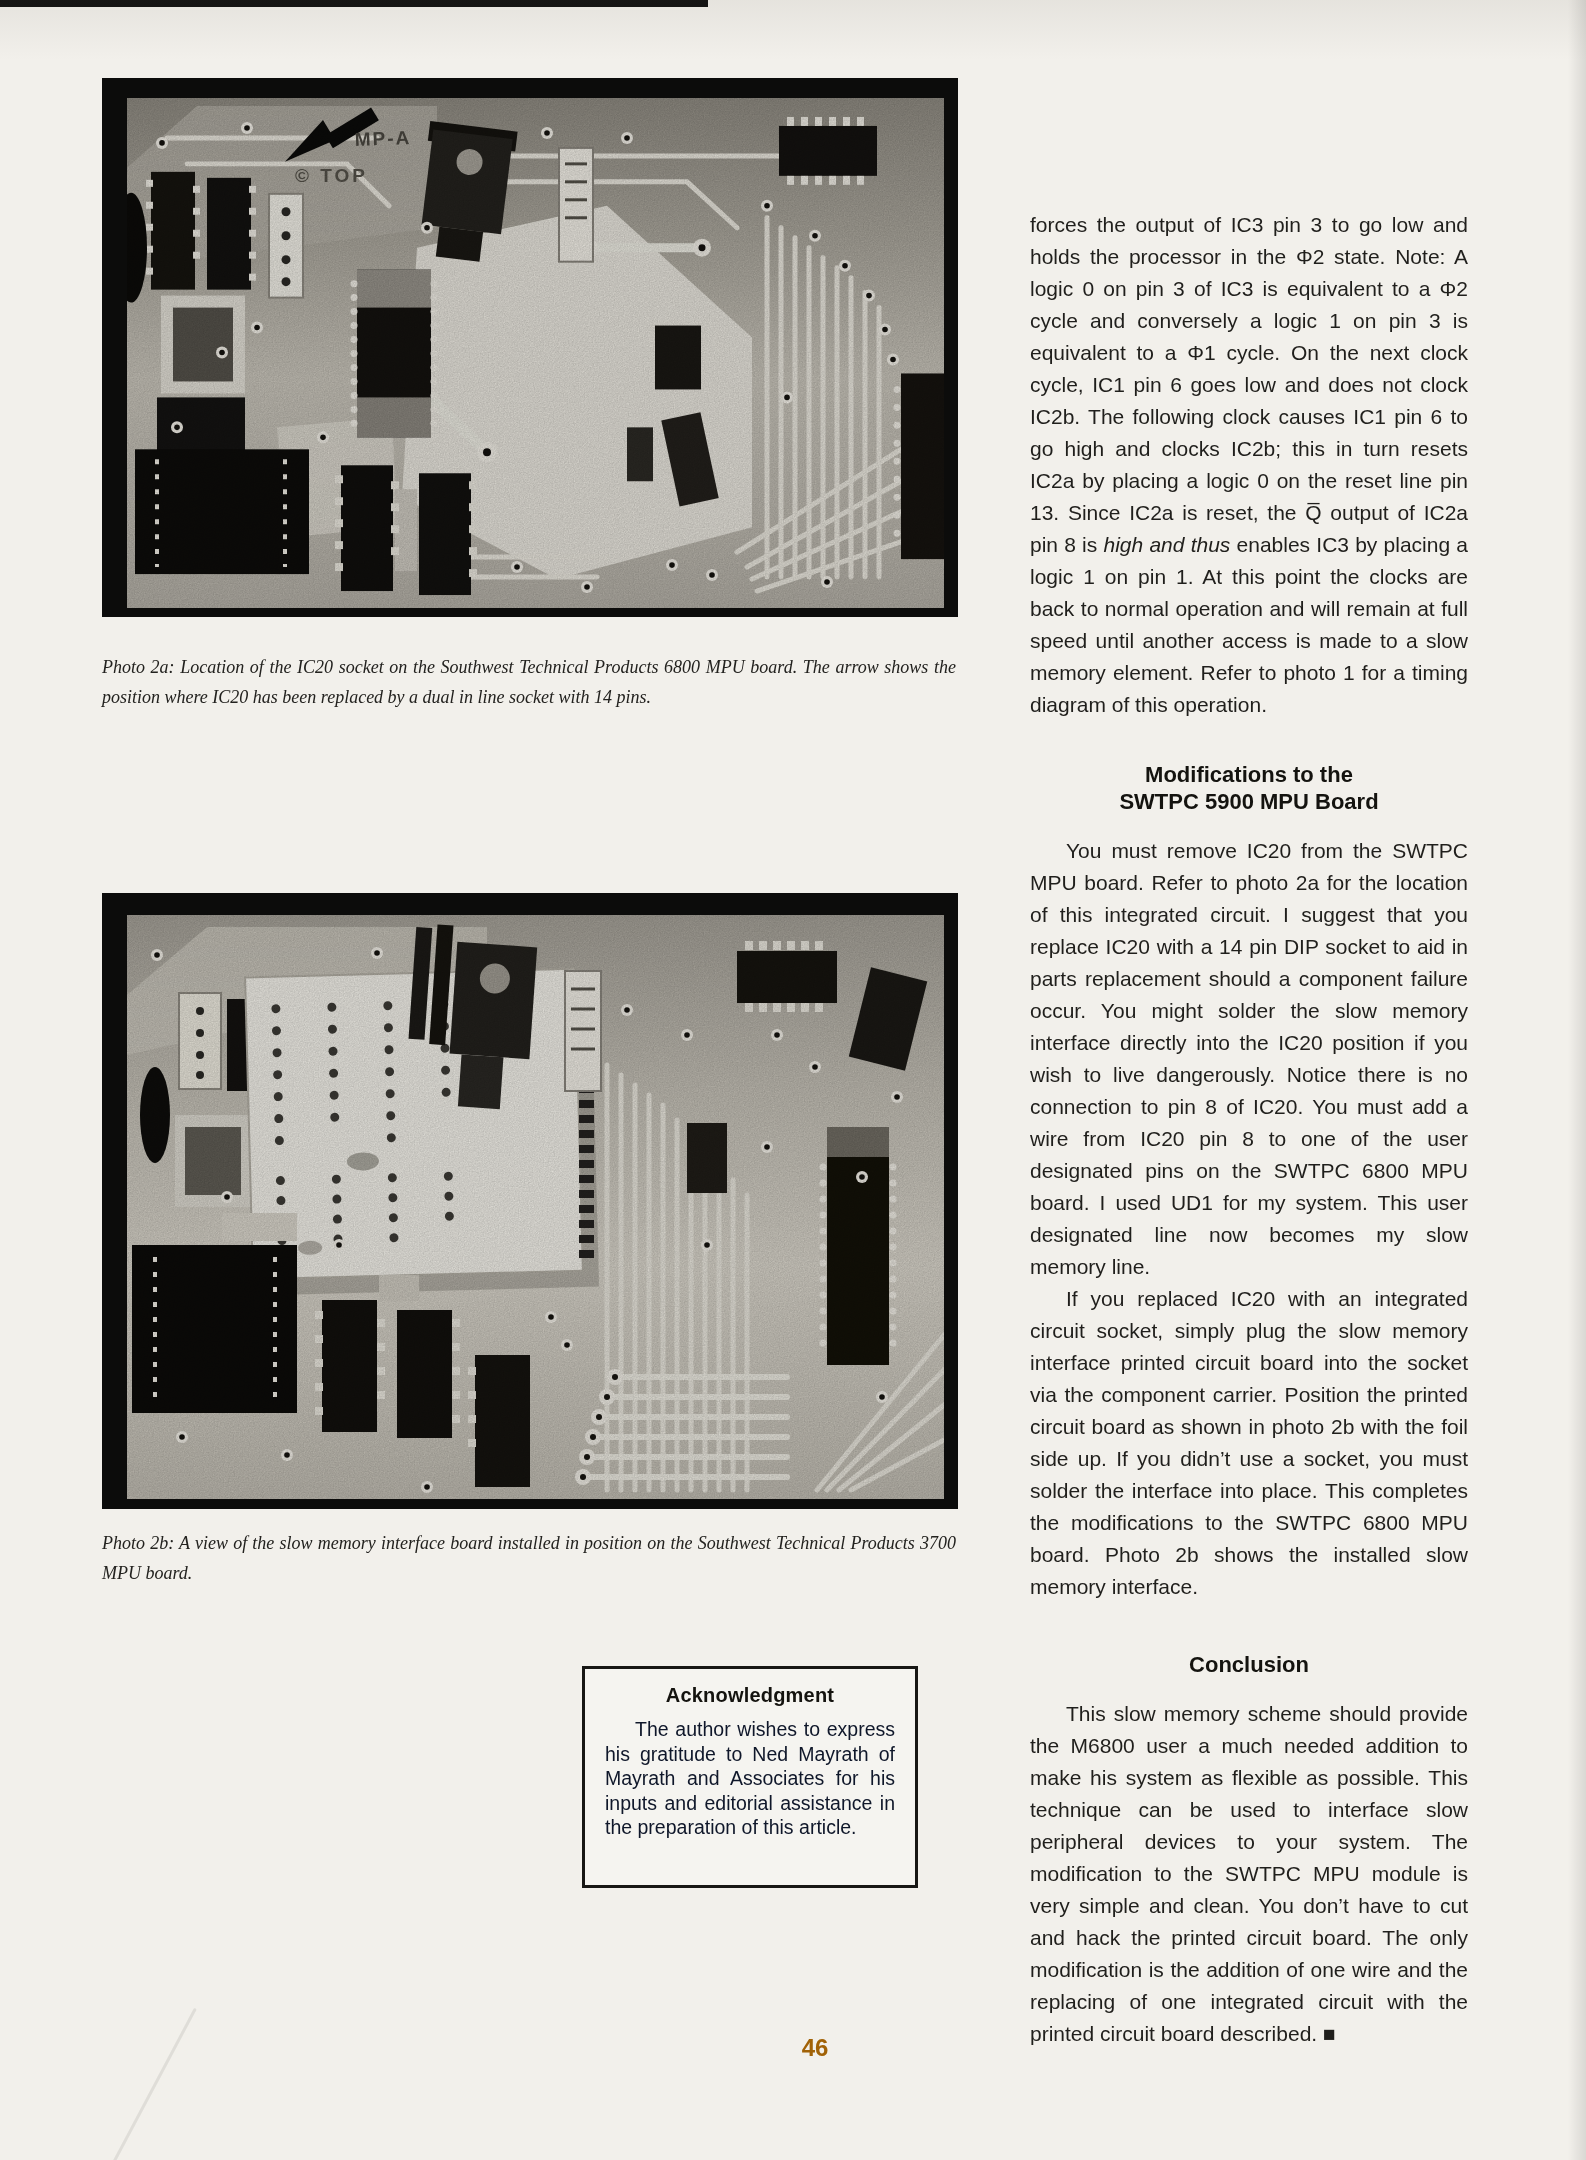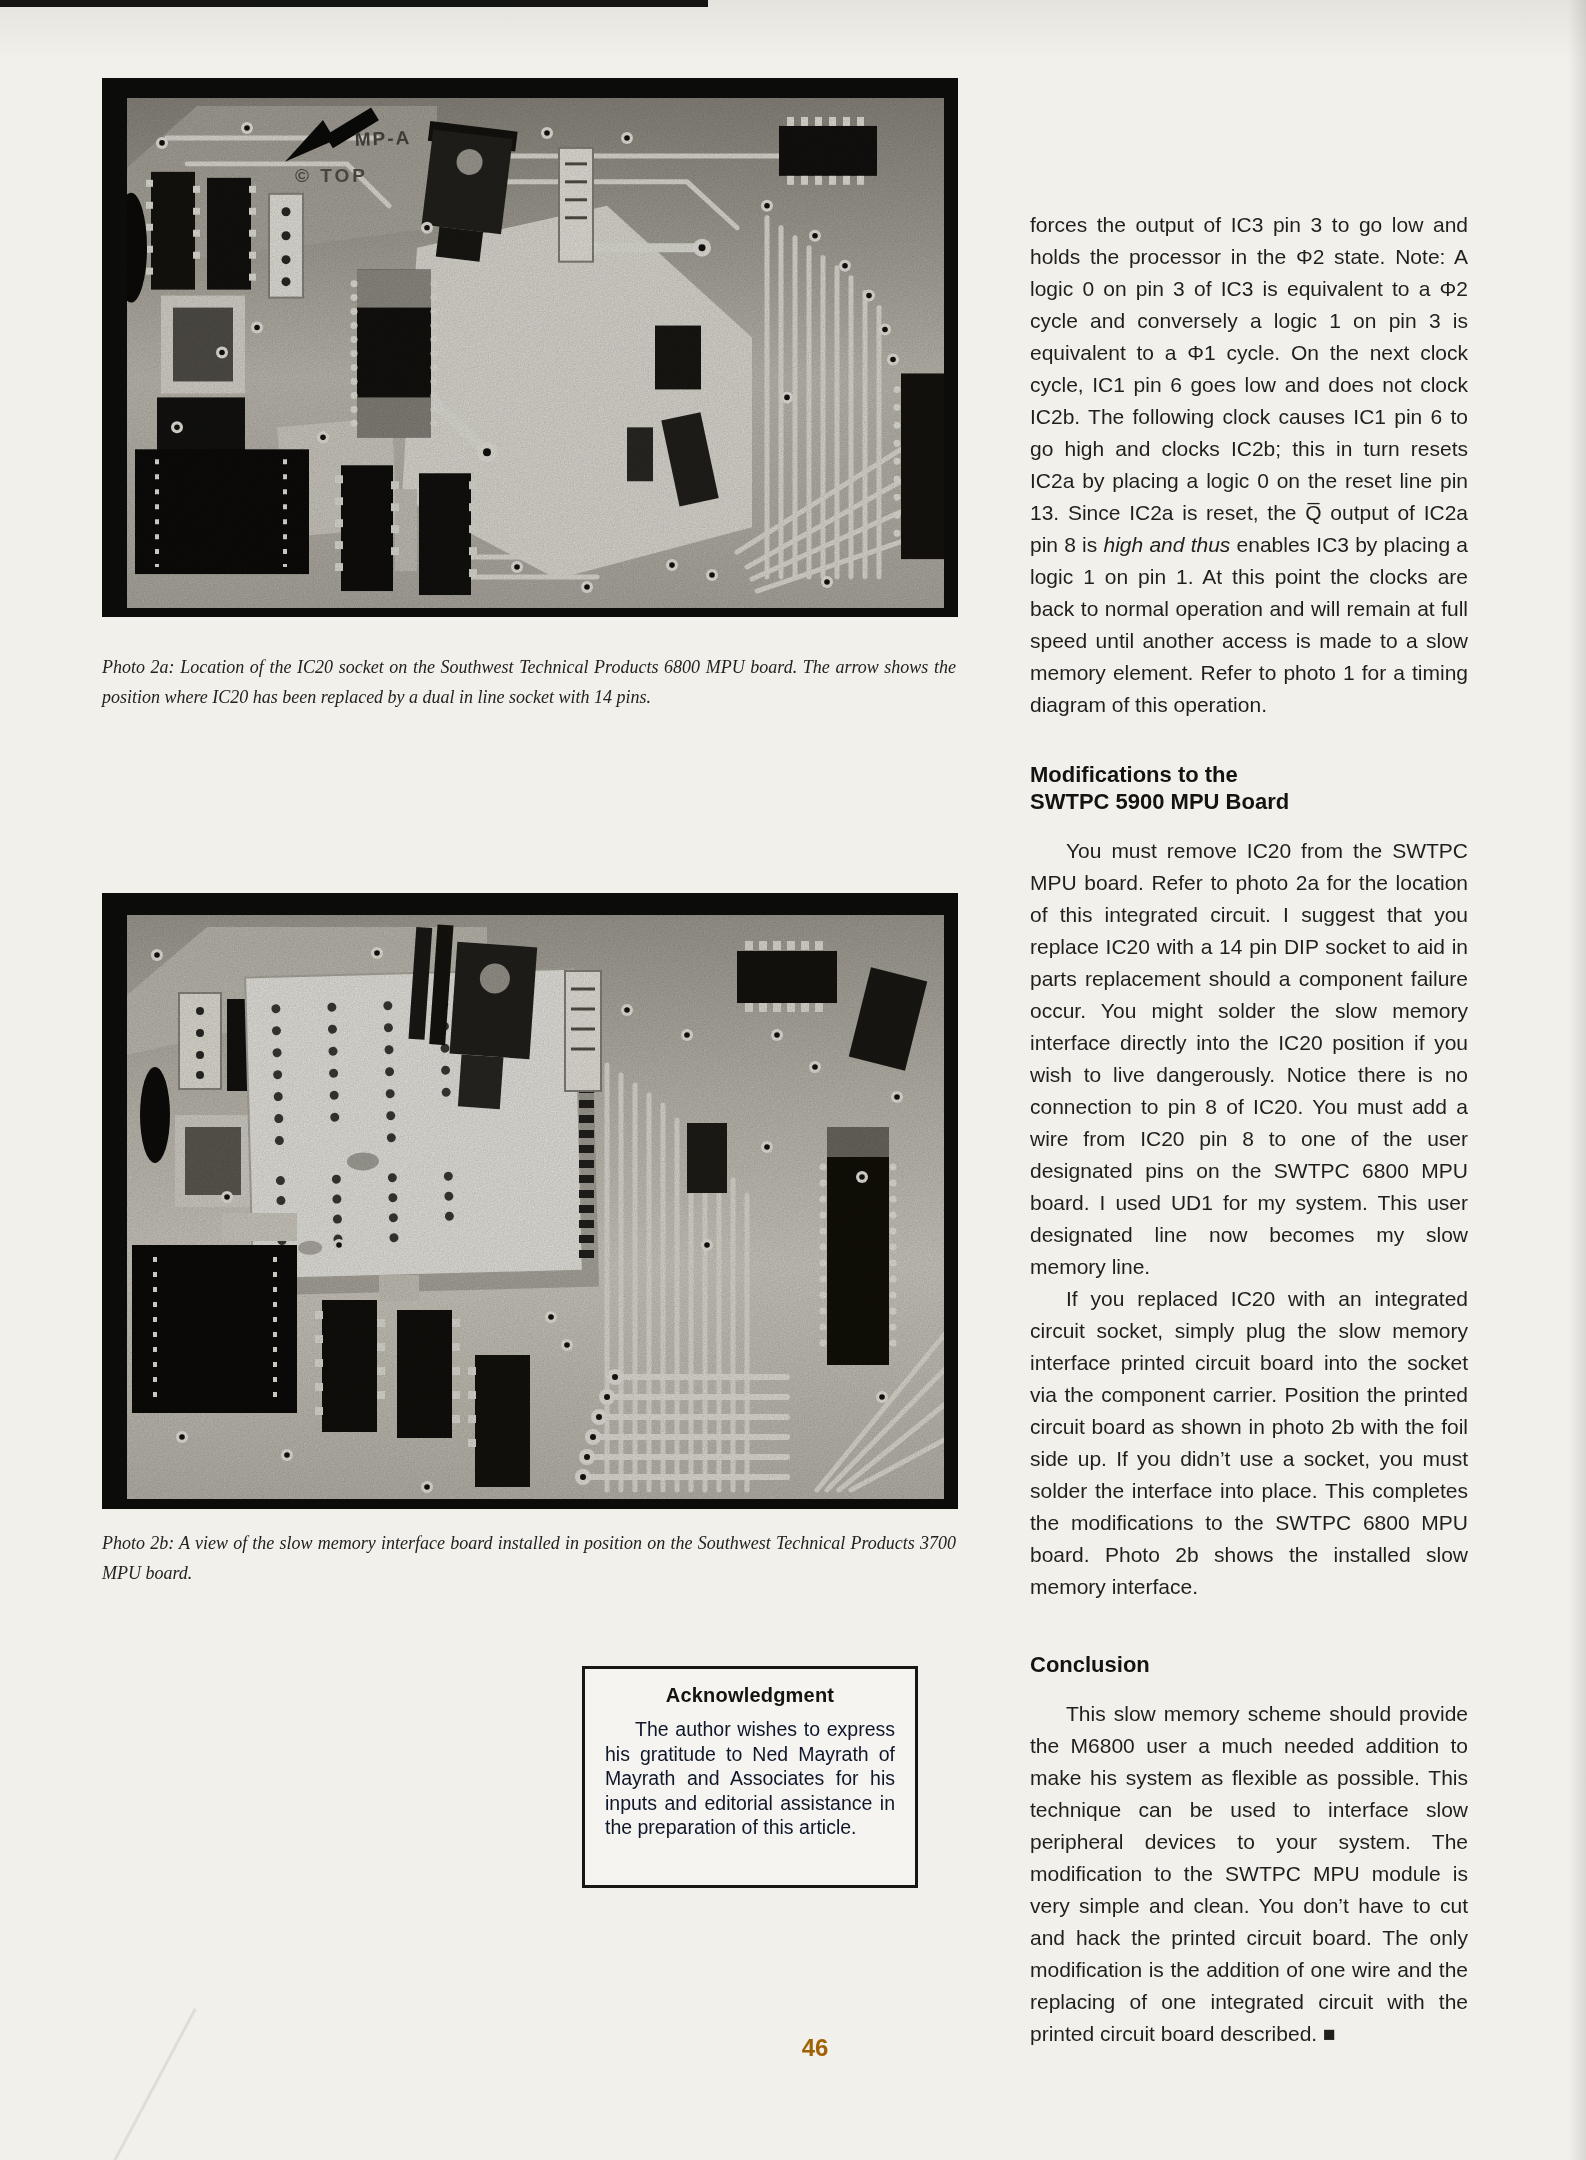--- a/index.html
+++ b/index.html
@@ -56,21 +56,21 @@
   }
   
   .article-col{
     position:absolute;left:1030px;top:209px;width:438px;
     font-size:21px;line-height:32px;text-align:justify;color:#201f1c;
   }
   .article-col p{margin:0;}
   .article-col p.indent{text-indent:36px;}
   .article-col h3{
     margin:40px 0 20px 0;font-size:22px;line-height:27px;font-weight:bold;
-    color:#14130f;text-align:left;
+    color:#14130f;text-align:center;
   }
   .article-col h3.h-conclusion{margin:48px 0 20px 0;}
   
   .page-number{
     position:absolute;left:770px;top:2034px;width:90px;text-align:center;
     font-size:24px;font-weight:bold;color:#a16207;
   }
 </style>
 </head>
 <body>

